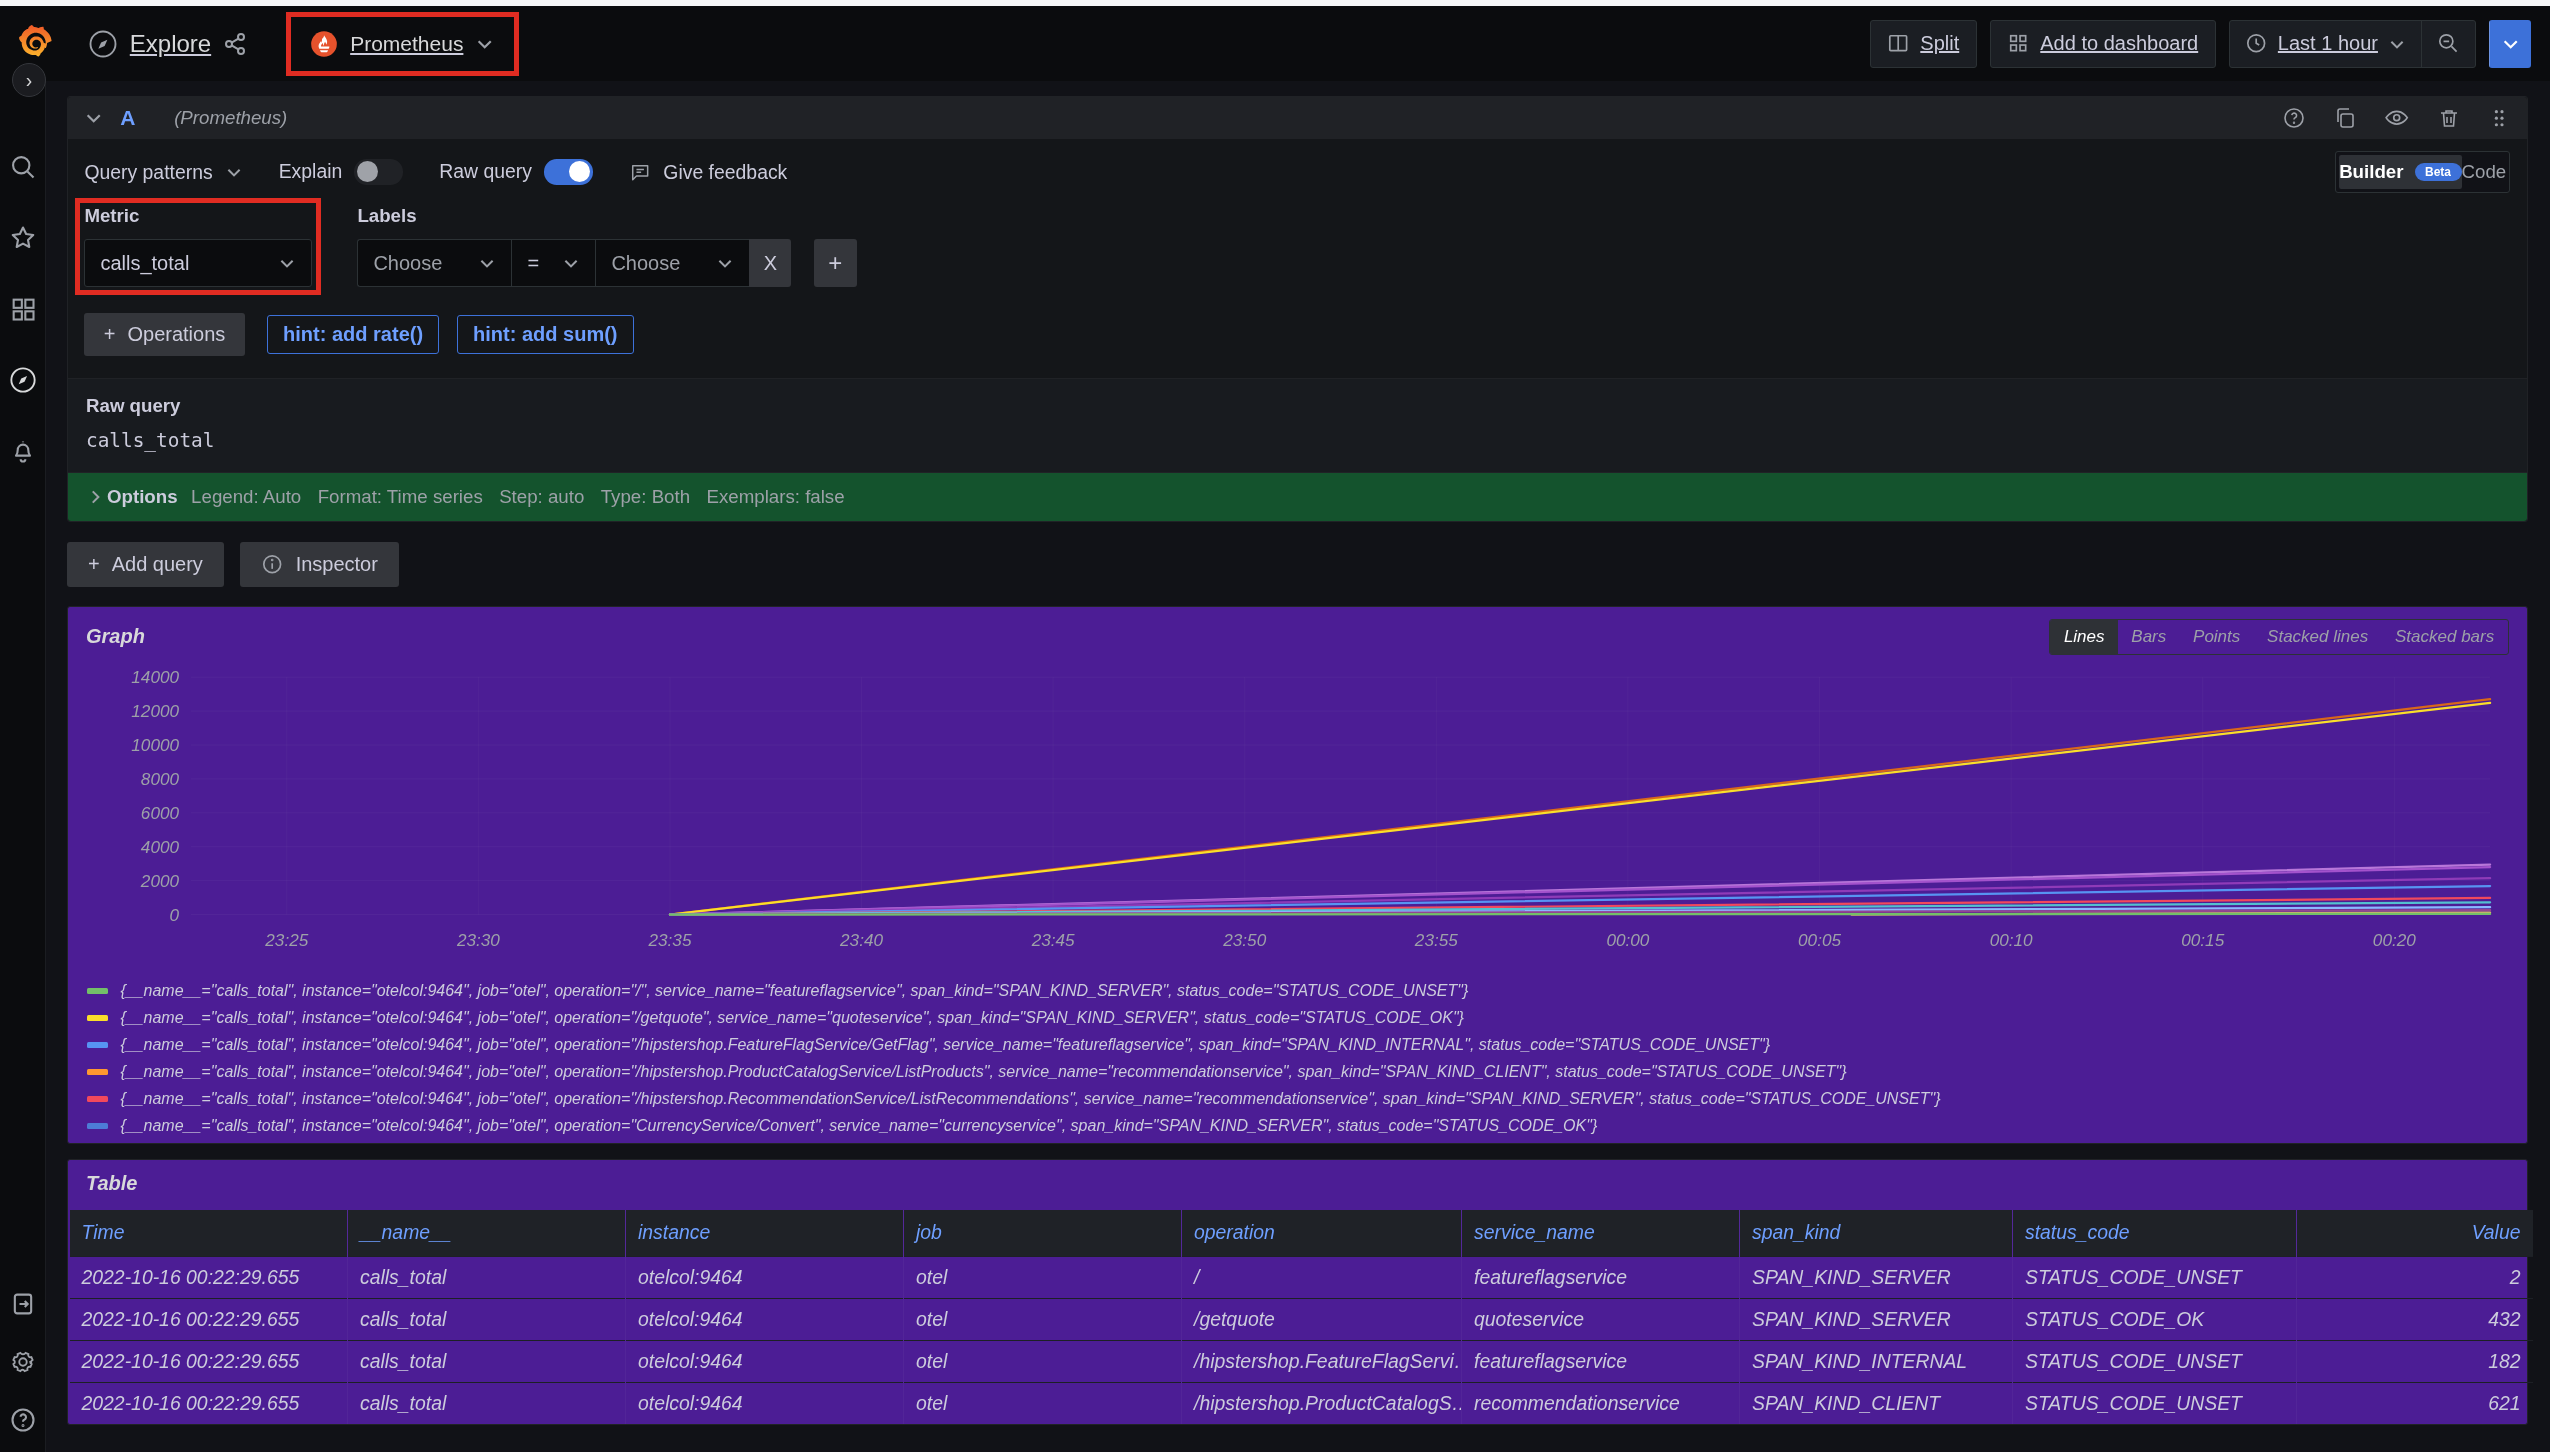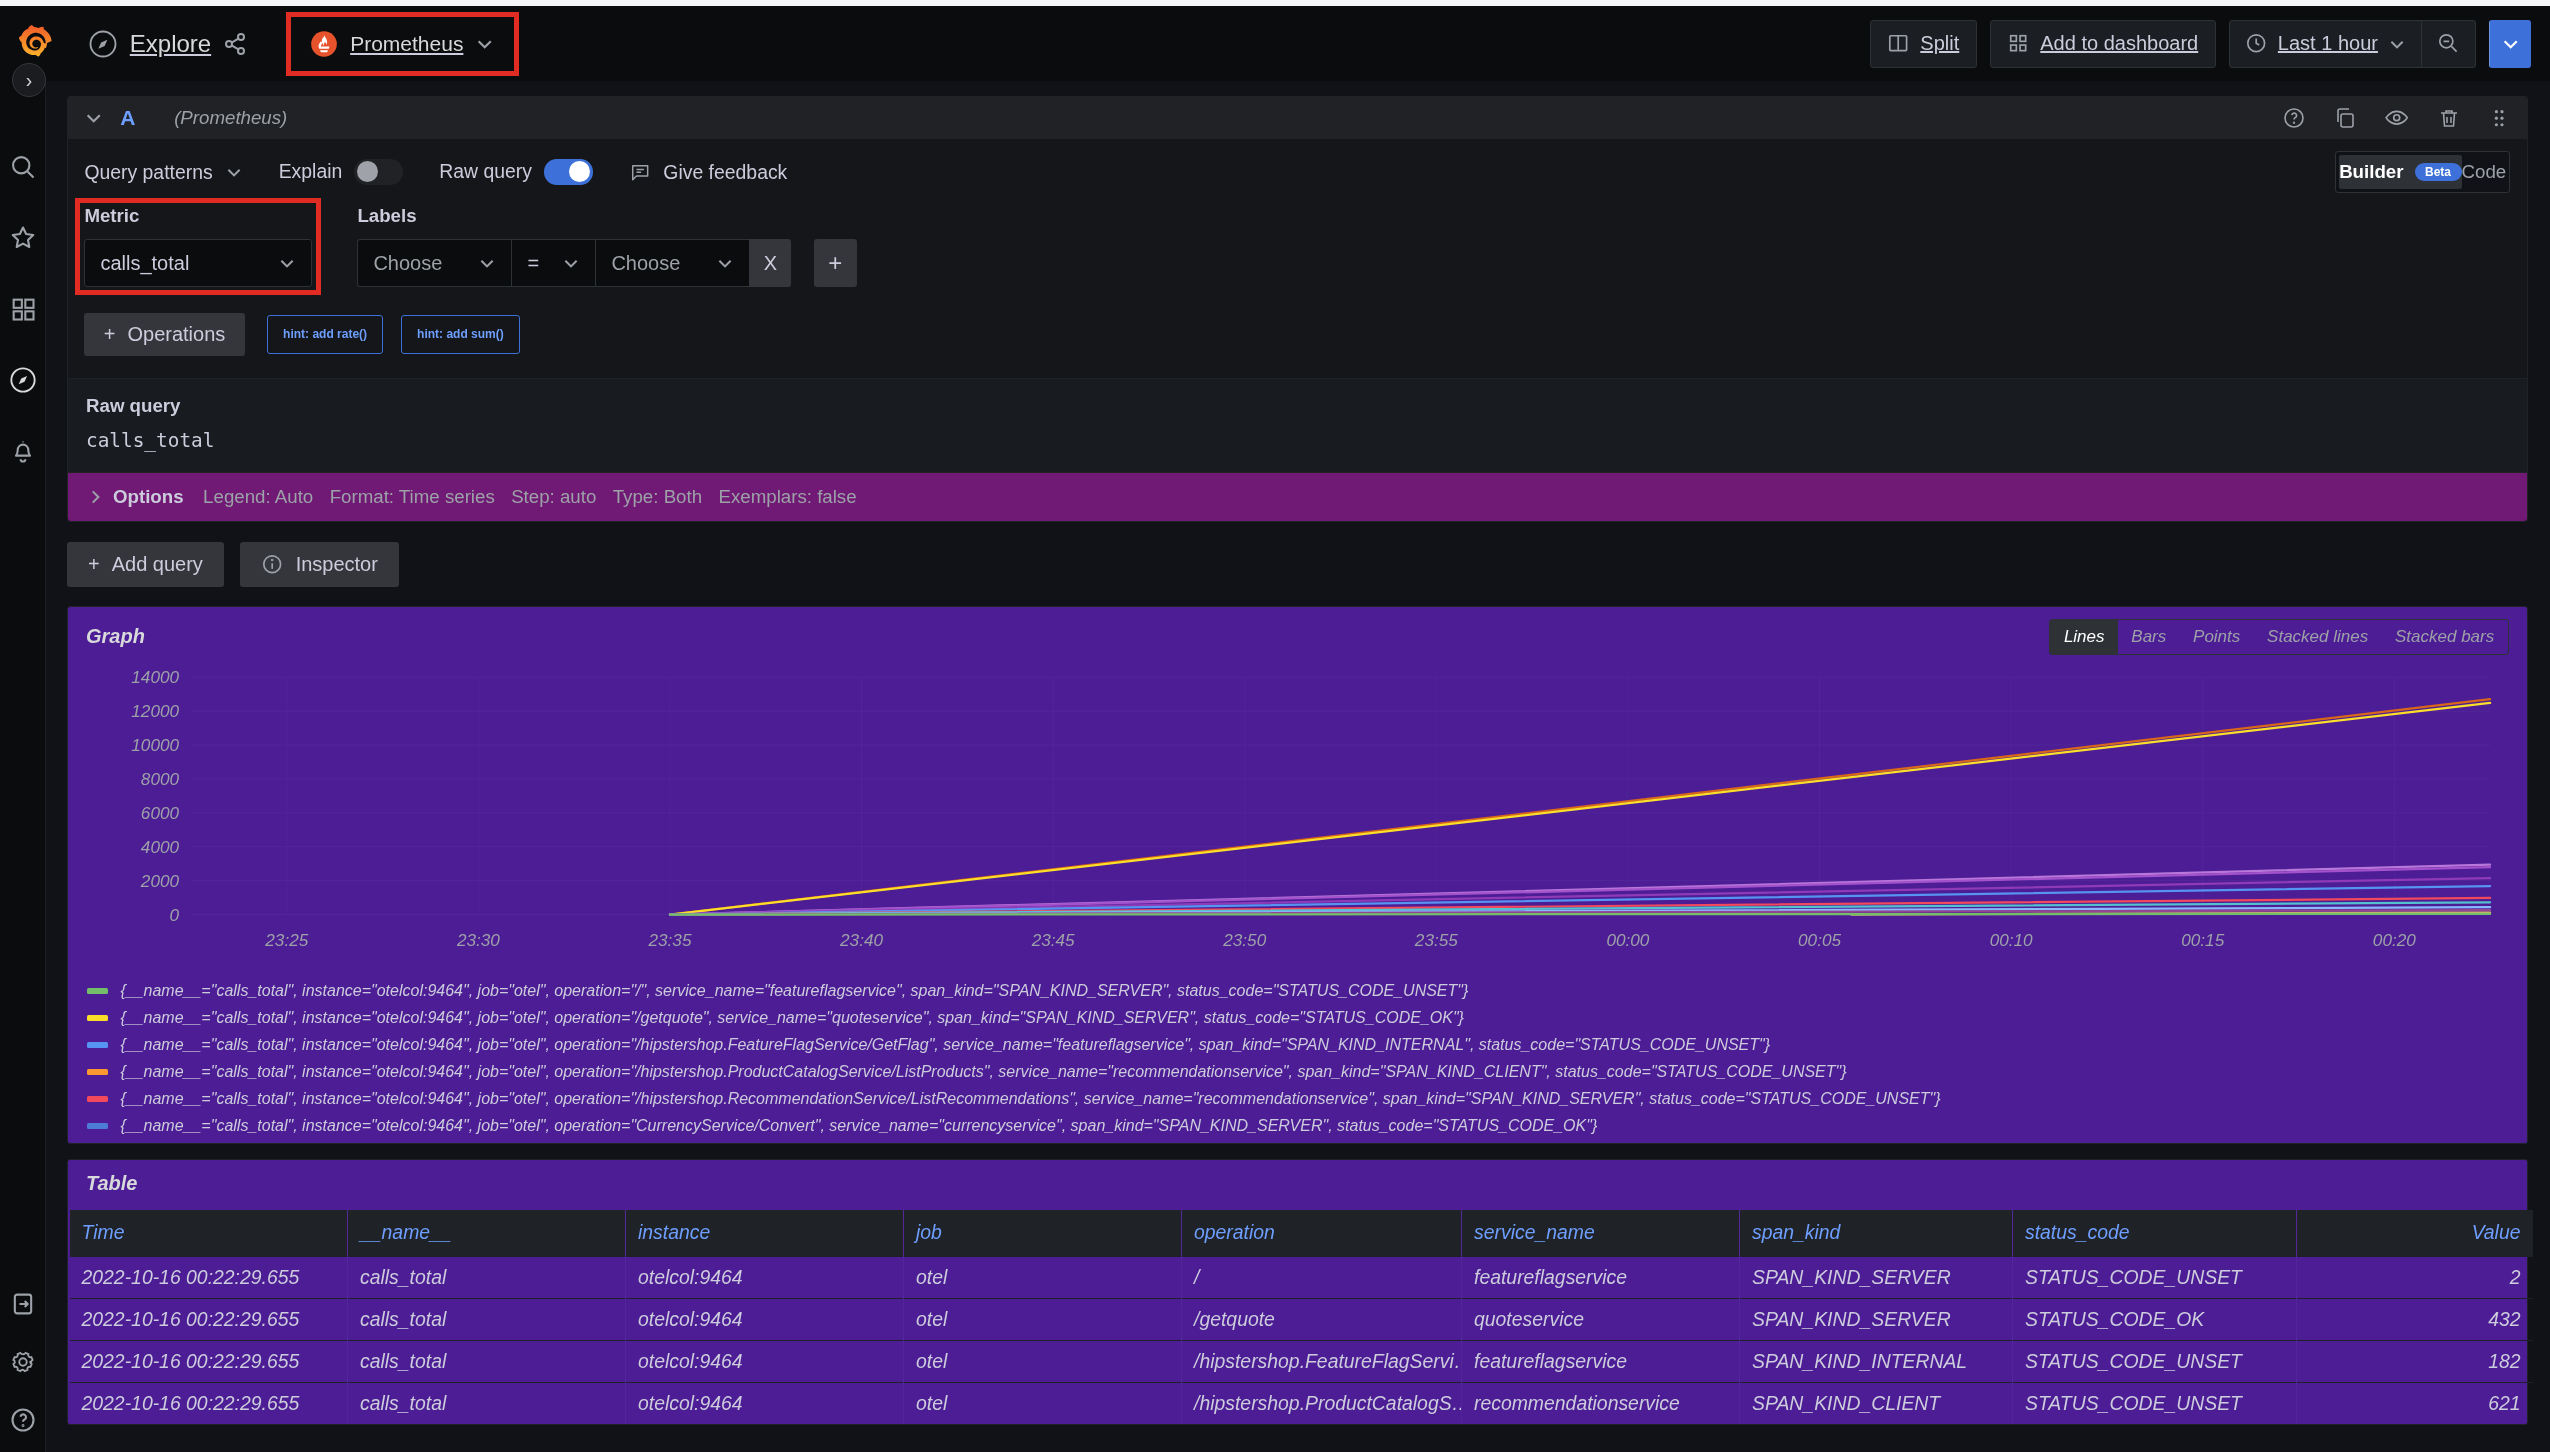--- a/index.html
+++ b/index.html
@@ -82,27 +82,27 @@
   .xbtn { width:42px; background:#34363b; display:flex; align-items:center; justify-content:center;
           font-size:20px; border-radius:0 3px 3px 0; cursor:pointer; }
   .plusbtn { width:43px; height:48px; background:#34363b; border-radius:3px; margin-left:22.4px;
              display:flex; align-items:center; justify-content:center; font-size:24px; cursor:pointer; }
   .metric-block { position:relative; }
 
   .ops-row { display:flex; align-items:center; gap:22.4px; padding:4.5px 16.4px 22.4px; }
   .ops-btn { height:43px; padding:0 19.4px; background:#34363b; border-radius:3px; font-size:20px; font-weight:500;
              display:flex; gap:12px; align-items:center; color:#ccccdc; cursor:pointer; }
   .hint-btn { height:39px; padding:0 15px; border:0.7px solid #3d71d9; border-radius:3px; color:#6e9fff;
-              font-size:12px; font-weight:700; background:transparent; display:flex; align-items:center; cursor:pointer; }
+              font-size:20px; font-weight:700; background:transparent; display:flex; align-items:center; cursor:pointer; }
 
   .raw-box { background:#181b1f; border-top:0.7px solid #202226; padding:16.4px 18px 19.4px; }
   .raw-label { font-weight:700; font-size:18.7px; margin-bottom:12px; }
   .raw-value { font-family:"DejaVu Sans Mono",monospace; font-size:19.4px; color:#ccccdc; }
-  .options-row { display:flex; align-items:center; gap:9px; padding:13.4px 18px; border-top:0.7px solid #202226;
-                 background:#701a75; font-size:18.7px; border-radius:0 0 3px 3px; }
+  .options-row { display:flex; align-items:center; gap:3px; padding:13.4px 18px; border-top:0.7px solid #202226;
+                 background:#14532d; font-size:18.7px; border-radius:0 0 3px 3px; }
   .options-title { font-weight:700; color:#ccccdc; margin-right:10.5px; }
   .opt-meta { color:#9da1a8; margin-right:16.4px; }
 
   .actions { display:flex; gap:16.4px; margin:19.4px 0; }
   .action-btn { height:45px; padding:0 21px; background:#34363b; border-radius:3px; font-size:20px; font-weight:500;
                 display:flex; gap:12px; align-items:center; color:#ccccdc; cursor:pointer; }
 
   
   .panel { border:0.7px solid #202226; background:#4c1d95; border-radius:3px; margin-bottom:15px;font-style:italic; }
   .panel-header { display:flex; align-items:center; padding:12px 18px 7.5px; }

